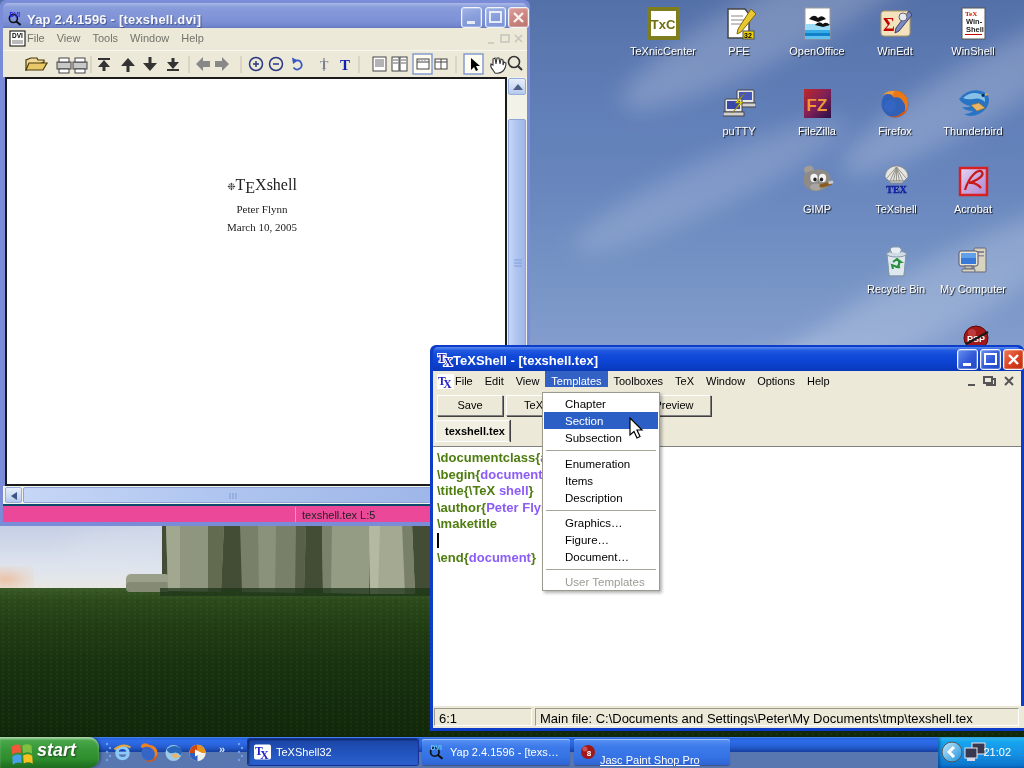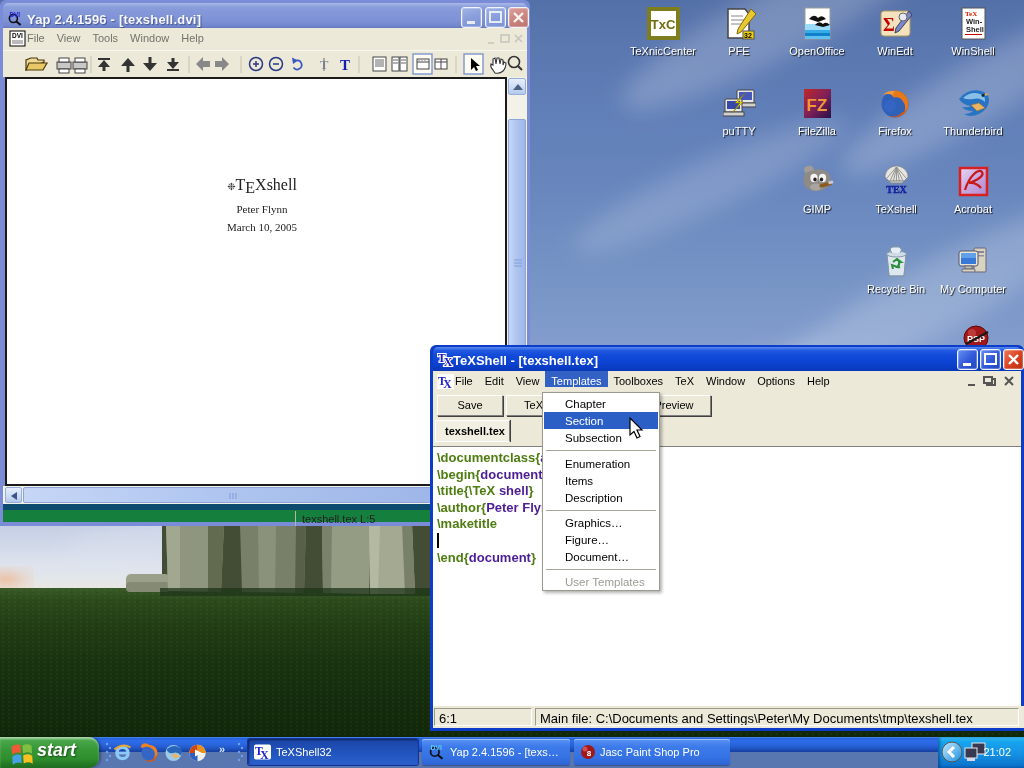--- a/index.html
+++ b/index.html
@@ -32,42 +32,42 @@
   background:#7A8CD8; border-radius:6px 6px 0 0; }
 #yap-title { position:absolute; left:3px; top:3px; width:524px; height:25px; border-radius:5px 5px 0 0;
   background:linear-gradient(180deg,#AAB8E6 0%,#8A9EDC 16%,#8296D8 40%,#7E93D6 70%,#7186CC 92%,#6478C0 100%); }
 #yap-title .txt { position:absolute; left:24px; top:9px; font-size:13px; font-weight:bold; color:#F8F8FC; letter-spacing:0.2px; text-shadow:1px 1px 1px rgba(20,30,80,0.5); }
 #yap-menubar { position:absolute; left:3px; top:28px; width:524px; height:22px; background:#ECE9D8; }
 #yap-menubar .mi { display:inline-block; font-size:11px; color:#73736B; padding:4px 6px 0 6px; }
 #yap-toolbar { position:absolute; left:3px; top:50px; width:524px; height:27px; background:#ECE9D8; border-top:1px solid #F8F7F2; }
 #yap-client { position:absolute; left:5px; top:77px; width:502px; height:409px; background:#fff; border:2px solid #1A1A1A; border-right:2px solid #1A1A1A; }
 #yap-vscroll { position:absolute; left:507px; top:77px; width:20px; height:409px; background:#F3F2E8; }
 #yap-hscroll { position:absolute; left:3px; top:486px; width:504px; height:18px; background:#F3F2E8; }
-#yap-status { position:absolute; left:3px; top:504px; width:524px; height:18px; background:#15803d; border-top:6px solid #0c4a6e; font-size:11px; color:#222; }
+#yap-status { position:absolute; left:3px; top:504px; width:524px; height:18px; background:#ec4899; border-top:2px solid #0c4a6e; font-size:11px; color:#222; }
 .sbtn { background:linear-gradient(180deg,#E6EEFB,#C6D6F2 70%,#B4C8EC); border:1px solid #96AEDC; border-radius:2px; }
 .sthumb { background:linear-gradient(90deg,#C6D6F6,#B0C6F0 45%,#9EB6E8); border:1px solid #8CA4D8; border-radius:2px; }
 
 
 #dvi-text { position:absolute; left:4px; top:0px; width:502px; height:100%; text-align:center; font-family:"Liberation Serif",serif; color:#222; }
 
 
 #tex { position:absolute; left:430px; top:345px; width:594px; height:386px; z-index:10; }
 #tex-frame { position:absolute; left:0; top:0; width:100%; height:100%; background:#0C3CC8; border-radius:6px 6px 0 0; }
 #tex-title { position:absolute; left:3px; top:2px; width:588px; height:24px; border-radius:5px 5px 0 0;
   background:linear-gradient(180deg,#5A8BF0 0%,#2058E0 15%,#1048D8 40%,#0C42D0 70%,#0838B8 100%); }
 #tex-title .txt { position:absolute; left:20px; top:6px; font-size:13px; font-weight:bold; color:#fff; }
 #tex-menubar { position:absolute; left:3px; top:26px; width:588px; height:21px; background:#ECE9D8; }
 #tex-menubar .mi { display:inline-block; font-size:11px; color:#000; padding:4px 6px 0 6px; }
 #tex-toolbar { position:absolute; left:3px; top:47px; width:588px; height:28px; background:#ECE9D8; }
 .clsbtn { position:absolute; top:3px; height:21px; background:#ECE9D8; border:1px solid #fff; border-right-color:#808080; border-bottom-color:#808080; box-shadow:1px 1px 0 #404040; font-size:11px; color:#000; text-align:center; padding-top:3px; }
 #tex-tabbar { position:absolute; left:3px; top:75px; width:588px; height:26px; background:#ECE9D8; }
 #tex-tab { position:absolute; left:2px; top:0px; width:75px; height:22px; background:#F1EFE2; border:1px solid #fff; border-right-color:#808080; box-shadow:1px 0 0 #404040; font-size:11px; font-weight:bold; padding:4px 0 0 9px; }
 #tex-edit { position:absolute; left:3px; top:101px; width:588px; height:260px; background:#fff; border-top:1px solid #808080; font-size:13px; font-weight:bold; line-height:16.5px; }
 #tex-edit .ln { position:absolute; left:4px; white-space:pre; }
-.red { color:#4d7c0f; } .blk { color:#4c1d95; }
+.red { color:#4d7c0f; } .blk { color:#8b5cf6; }
 #tex-status { position:absolute; left:3px; top:361px; width:660px; height:22px; background:#ECE9D8; font-size:13px; color:#000; }
 
 
 #menu { position:absolute; left:542px; top:392px; width:118px; height:199px; background:#fff; border:1px solid #9C9A8C; box-shadow:2px 2px 3px rgba(0,0,0,0.3); z-index:40; }
 #menu .it { position:absolute; left:1px; width:114px; height:17px; font-size:11.5px; color:#000; padding:2.5px 0 0 21px; }
 #menu .sep { position:absolute; left:3px; width:110px; border-top:1px solid #A8A698; height:0; }
 
 
 #taskbar { position:absolute; left:0; top:737px; width:1024px; height:15px; z-index:60;
   background:linear-gradient(180deg,#5A93F0 0%,#2663DF 8%,#2E6CE8 26%,#2B66E0 48%,#2259C8 72%,#1A46AC 92%,#1640A0 100%); }
@@ -632,21 +632,21 @@
           <text x="3" y="7" font-size="8" font-weight="bold" fill="#60C8F8" font-family="Liberation Sans">DVI</text>
         </svg>
       <span class="abs" style="left:28px;top:7px;">Yap 2.4.1596 - [texs…</span>
     </div>
     <div class="tbtn norm" style="left:574px;width:156px;">
       <svg class="abs" style="left:6px;top:5px" width="16" height="16" viewBox="0 0 16 16">
           <circle cx="8" cy="8" r="7" fill="#A01818"></circle>
           <circle cx="5" cy="5" r="2.5" fill="#D86060" opacity="0.8"></circle>
           <text x="9" y="12" font-size="8" font-weight="bold" fill="#fff" text-anchor="middle" font-family="Liberation Sans">8</text>
         </svg>
-      <span class="abs" style="left:26px;top:7px;">Jasc Paint Shop Pro</span>
+      <span class="abs" style="left:26px;top:15px;text-decoration:underline;">Jasc Paint Shop Pro</span>
     </div>
     <div id="tray">
       <svg class="abs" style="left:3px;top:4px" width="22" height="22" viewBox="0 0 22 22">
           <circle cx="11" cy="11" r="10" fill="url(#trg)" stroke="#555"></circle>
           <defs>
             <linearGradient id="trg" x1="0" y1="0" x2="1" y2="1">
               <stop offset="0" stop-color="#C8E8F8"></stop>
               <stop offset="1" stop-color="#1890E0"></stop>
             </linearGradient>
           </defs>

